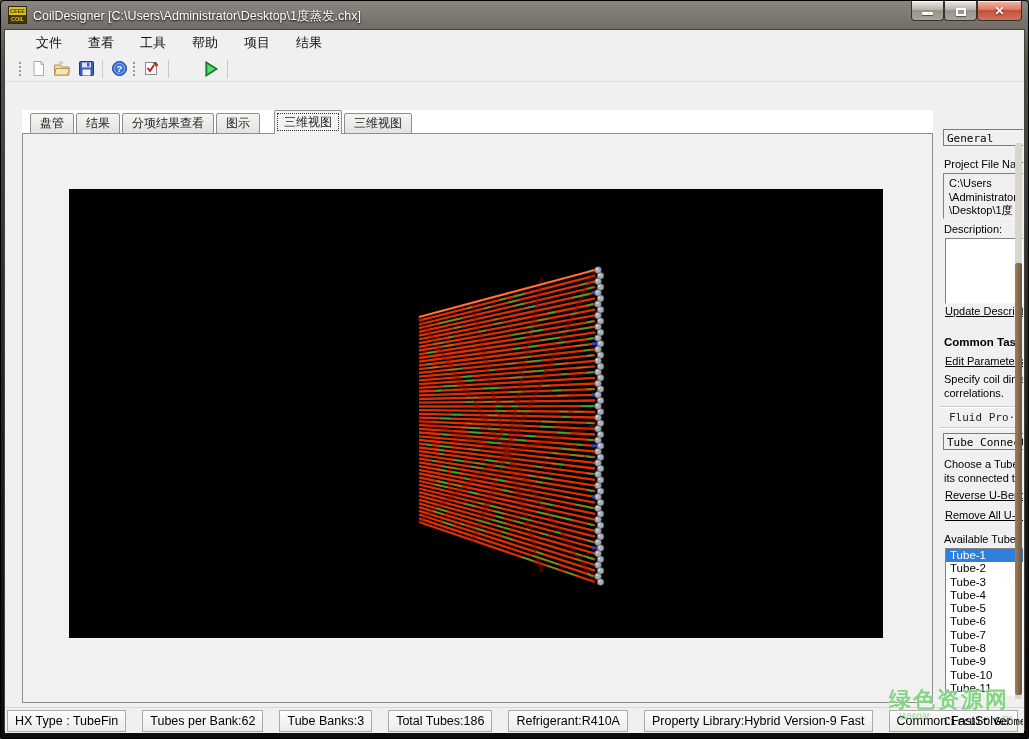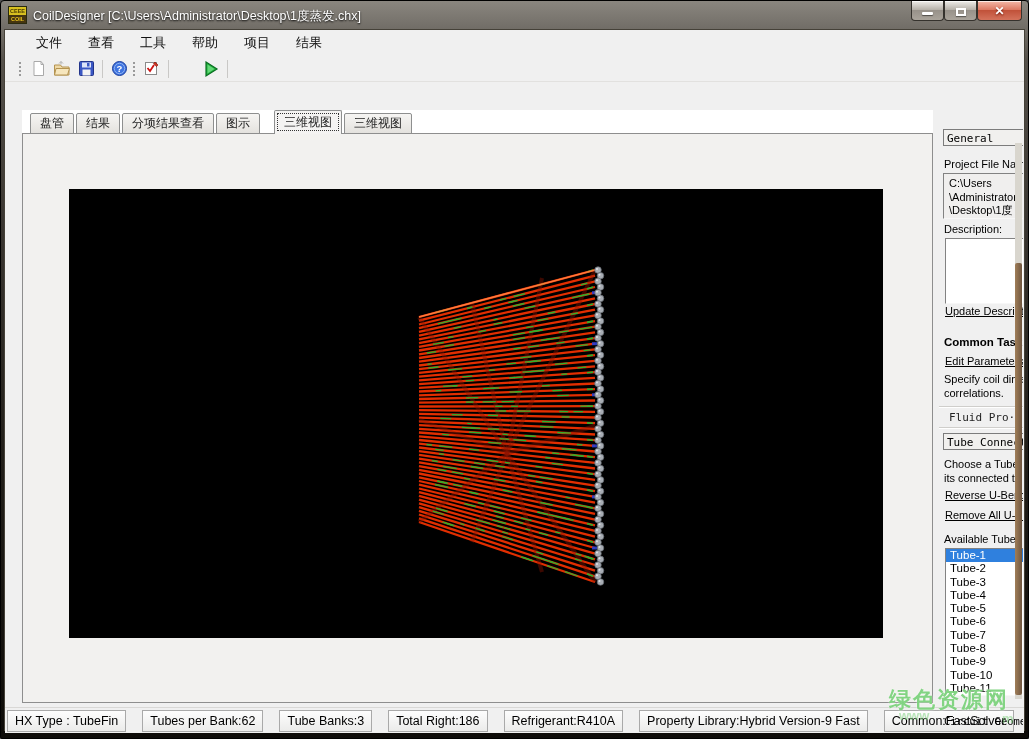--- a/index.html
+++ b/index.html
@@ -610,21 +610,21 @@
         <div class="side-thumb"></div>
       </div>
   </div>
 
   <div class="statusbar">
     <div style="display:flex; flex:1; gap:16px;border-radius:10px;">
 
     <div class="sb-panel">HX Type : TubeFin</div>
         <div class="sb-panel">Tubes per Bank:62</div>
         <div class="sb-panel">Tube Banks:3</div>
-        <div class="sb-panel">Total Right:186</div>
+        <div class="sb-panel">Total Tubes:186</div>
         <div class="sb-panel">Refrigerant:R410A</div>
         <div class="sb-panel">Property Library:Hybrid Version-9 Fast</div>
         <div class="sb-panel">Common:FastSolver</div>
         <div class="sb-panel">Segments:20</div>
       </div>
     <div class="sb-grip"></div>
   </div>
 
   <div class="watermark">
     <div class="wm-title">绿色资源网</div>

